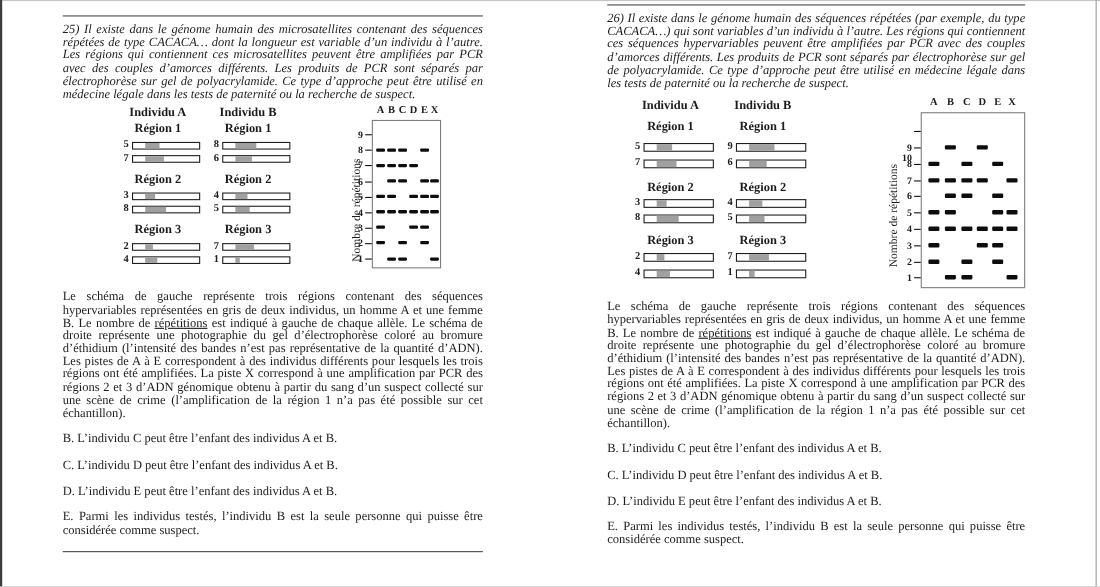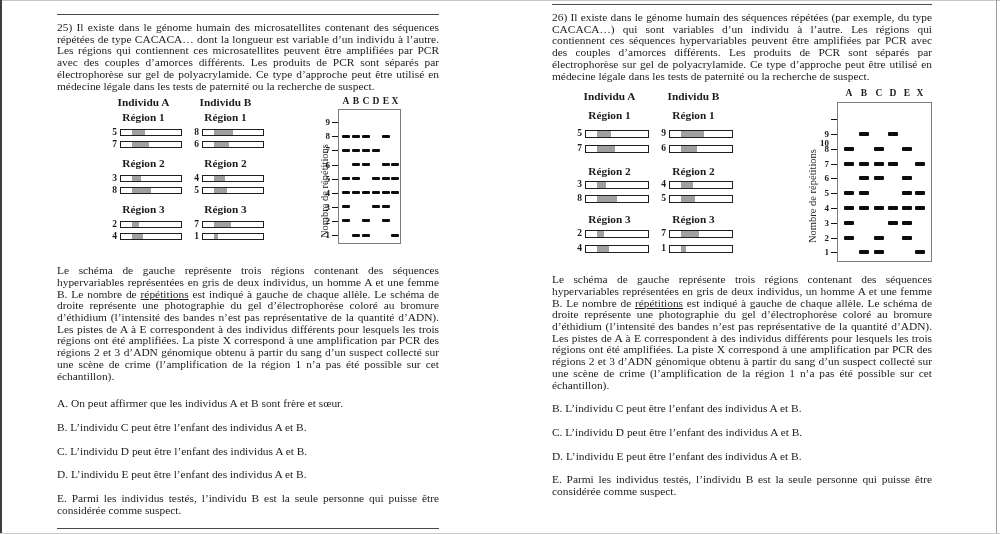--- a/index.html
+++ b/index.html
@@ -15,21 +15,21 @@
   #edge-right{left:996px;top:0;width:1px;height:534px;background:#9a9a9a;}
   #edge-bottom{left:0;top:533px;width:1000px;height:1px;background:#cccccc;}
 
   .column{position:absolute;font-size:11.4px;line-height:11.7px;text-align:justify;}
   #col-25{left:57px;top:14px;width:382px;}
   #col-26{left:552px;top:4px;width:380px;}
 
   .sep{border:none;border-top:1px solid #4a4a4a;margin:0 0 7px 0;height:0;}
   .sep.bottom{margin-top:12px;}
 
-  .intro{margin:0 0 4px 0;}
+  .intro{margin:0 0 4px 0;font-style:italic;}
   .desc{margin:6px 0 0 0;}
   .desc .und{text-decoration:underline;}
   .option{margin:12px 0 0 0;}
 
   .diagram{position:relative;width:100%;}
   .indiv-title,.region-label{position:absolute;font-weight:bold;text-align:center;font-size:11.3px;line-height:11px;white-space:nowrap;}
   .allele-num{position:absolute;font-weight:bold;font-size:9.5px;line-height:9px;text-align:right;}
   .allele-bar{position:absolute;background:#ffffff;border:1px solid #1e1e1e;box-sizing:border-box;}
   .allele-seg{position:absolute;top:0;height:100%;background:#a0a0a0;}
 
@@ -162,21 +162,20 @@
       <div class="gel-band" style="left: 315px; top: 109.1px; width: 8px; height: 3px; background: rgb(13, 13, 13);"></div>
       <div class="gel-band" style="left: 325px; top: 109.1px; width: 8px; height: 3px; background: rgb(13, 13, 13);"></div>
       <div class="gel-band" style="left: 285px; top: 123.2px; width: 8px; height: 3px; background: rgb(13, 13, 13);"></div>
       <div class="gel-band" style="left: 305px; top: 123.2px; width: 8px; height: 3px; background: rgb(13, 13, 13);"></div>
       <div class="gel-band" style="left: 325px; top: 123.2px; width: 8px; height: 3px; background: rgb(13, 13, 13);"></div>
       <div class="gel-band" style="left: 295px; top: 137.3px; width: 8px; height: 3px; background: rgb(13, 13, 13);"></div>
       <div class="gel-band" style="left: 305px; top: 137.3px; width: 8px; height: 3px; background: rgb(13, 13, 13);"></div>
       <div class="gel-band" style="left: 334px; top: 137.3px; width: 8px; height: 3px; background: rgb(13, 13, 13);"></div>
     </div>
   <p class="desc"><span>Le schéma de gauche représente trois régions contenant des séquences hypervariables représentées en gris de deux individus, un homme A et une femme B. Le nombre de </span><span class="und">répétitions</span><span> est indiqué à gauche de chaque allèle. Le schéma de droite représente une photographie du gel d’électrophorèse coloré au bromure d’éthidium (l’intensité des bandes n’est pas représentative de la quantité d’ADN). Les pistes de A à E correspondent à des individus différents pour lesquels les trois régions ont été amplifiées. La piste X correspond à une amplification par PCR des régions 2 et 3 d’ADN génomique obtenu à partir du sang d’un suspect collecté sur une scène de crime (l’amplification de la région 1 n’a pas été possible sur cet échantillon).</span></p>
-  <p class="option" style="margin-top:16px;">A. On peut affirmer que les individus A et B sont frère et sœur.</p>
   <p class="option">B. L’individu C peut être l’enfant des individus A et B.</p>
   <p class="option">C. L’individu D peut être l’enfant des individus A et B.</p>
   <p class="option">D. L’individu E peut être l’enfant des individus A et B.</p>
   <p class="option">E. Parmi les individus testés, l’individu B est la seule personne qui puisse être considérée comme suspect.</p>
   <hr class="sep bottom">
 </div>
 
 <div class="column" id="col-26">
   <hr class="sep">
   <p class="intro">26) Il existe dans le génome humain des séquences répétées (par exemple, du type CACACA…) qui sont variables d’un individu à l’autre. Les régions qui contiennent ces séquences hypervariables peuvent être amplifiées par PCR avec des couples d’amorces différents. Les produits de PCR sont séparés par électrophorèse sur gel de polyacrylamide. Ce type d’approche peut être utilisé en médecine légale dans les tests de paternité ou la recherche de suspect.</p>

